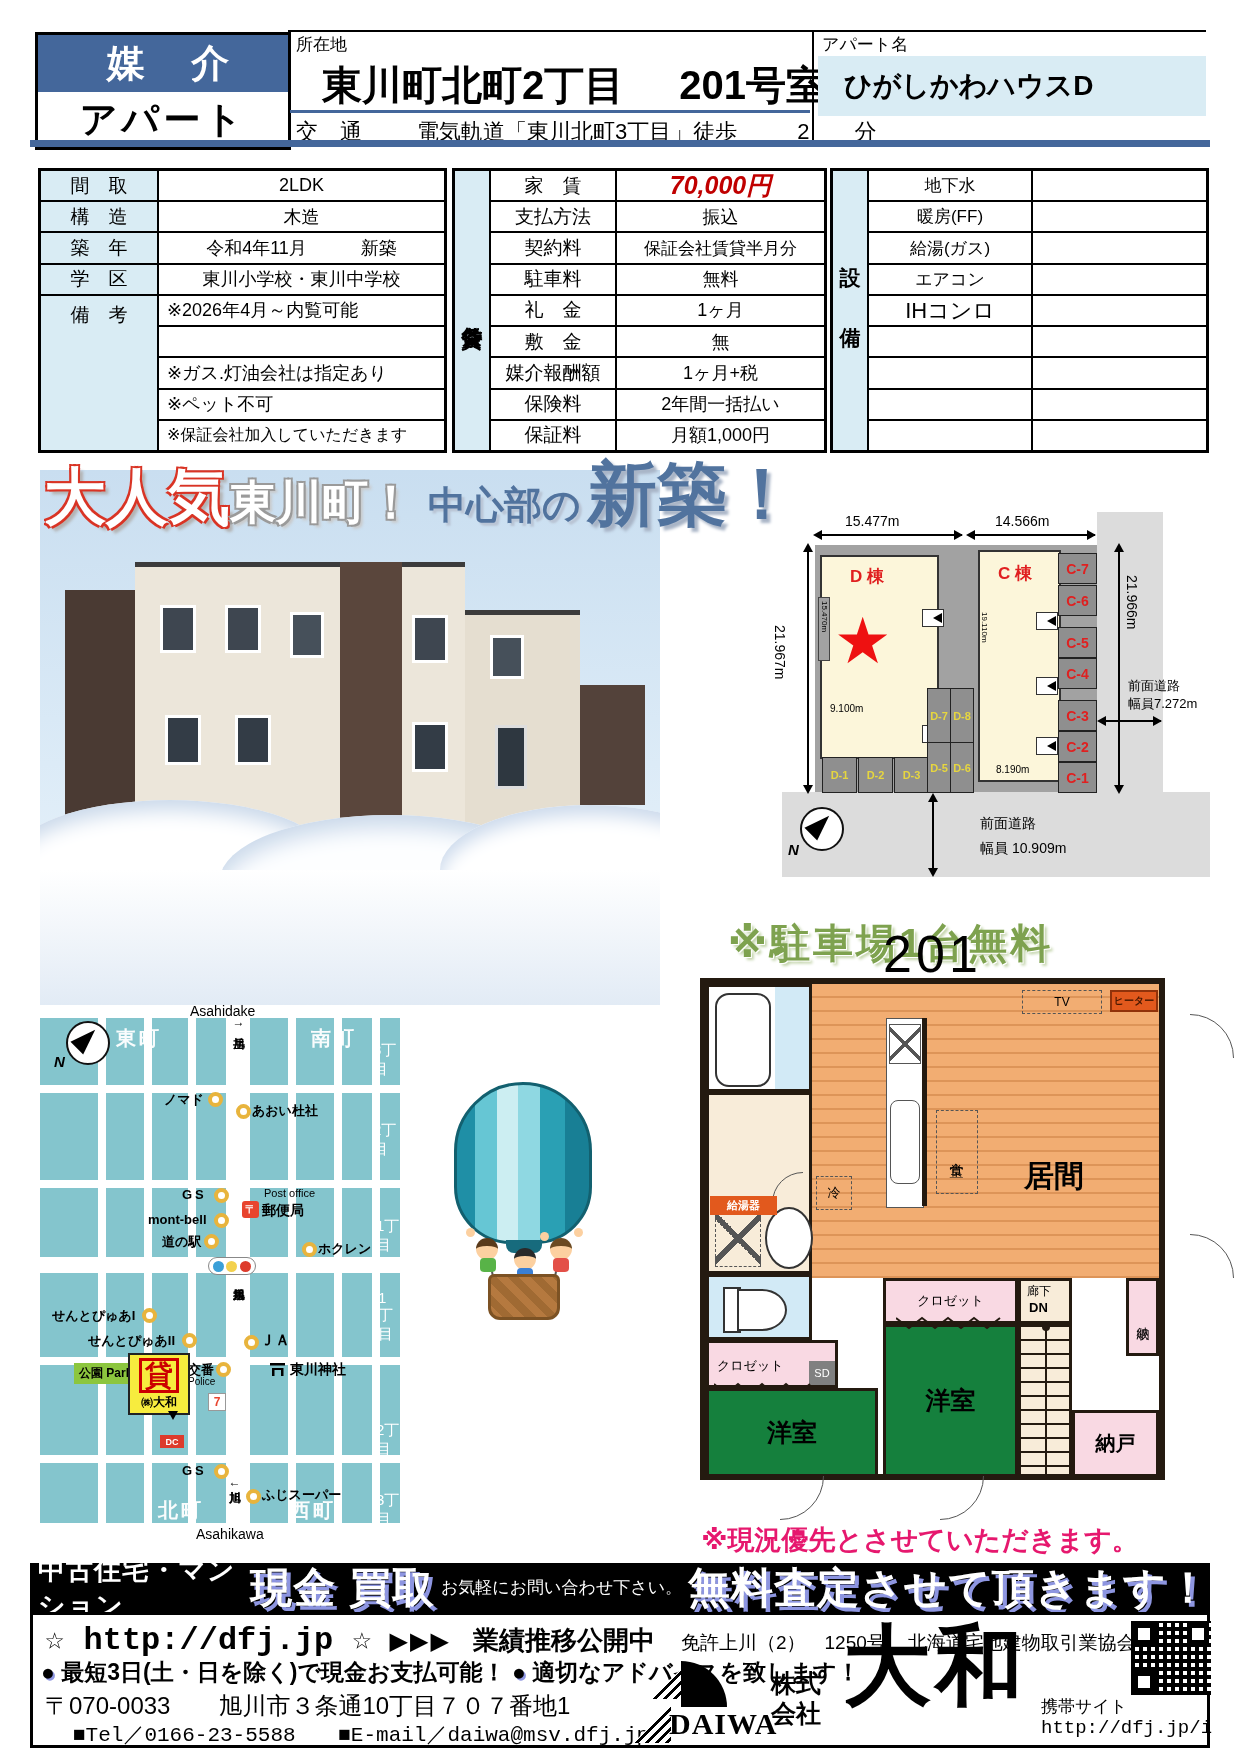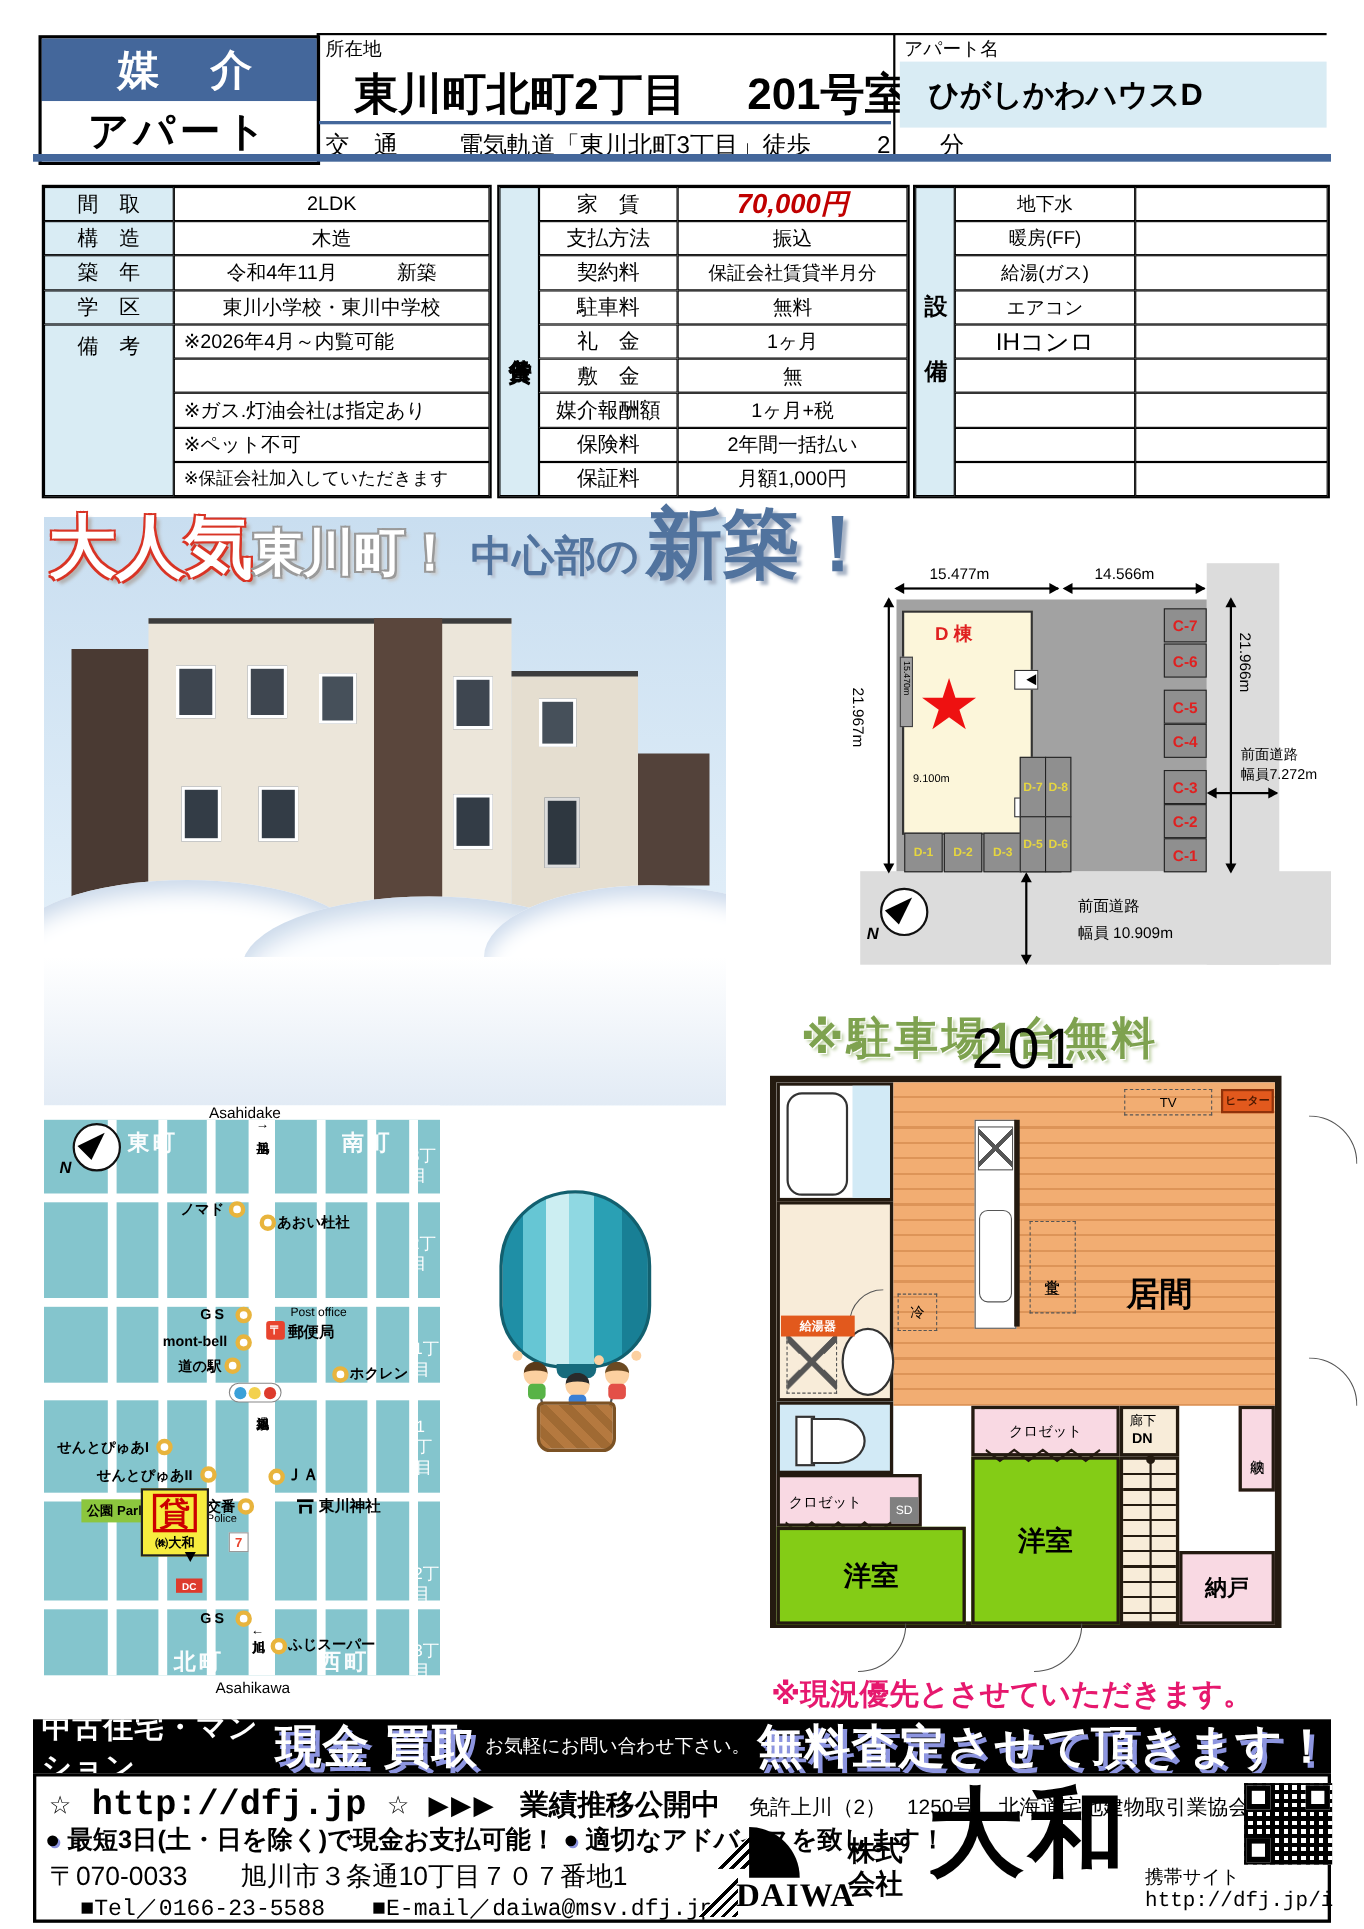--- a/index.html
+++ b/index.html
@@ -74,21 +74,21 @@
   .torii{position:absolute;width:15px;height:13px;background-image:linear-gradient(#000,#000),linear-gradient(#000,#000),linear-gradient(#000,#000),linear-gradient(#000,#000);background-size:100% 2.5px,70% 2px,2.5px 65%,2.5px 65%;background-position:0 0,50% 4.5px,15% 100%,85% 100%;background-repeat:no-repeat;}
   #kashi-marker{position:absolute;left:88px;top:348px;width:58px;background:#f7ec3e;border:2px solid #222;text-align:center;z-index:3;}
   #kashi-char{display:inline-block;margin:3px auto 1px;border:3px solid #c00;color:#c00;font-size:28px;font-weight:900;line-height:1.05;padding:0 3px;}
   #kashi-co{font-size:12px;font-weight:bold;padding-bottom:2px;}
   
   #balloon{left:432px;top:1082px;width:190px;height:250px;}
   
   #fp-title{left:700px;top:924px;width:465px;text-align:center;font-size:52px;letter-spacing:4px;}
   #fp{left:700px;top:978px;width:465px;height:502px;border:6px solid #241a10;box-sizing:border-box;background:#fff;}
   .wood{background:repeating-linear-gradient(to bottom,#f2ad72 0 12px,#dd9458 12px 14px);}
-  .porange{background:#84cc16;}
+  .porange{background:#15803d;}
   .pink{background:#f9d9e3;}
   .cream{background:#f8ecd9;}
   .pblue{background:#d2eaf6;}
   .wall{border:3px solid #241a10;box-sizing:border-box;}
   .dash{border:1.5px dashed #555;box-sizing:border-box;background:transparent;}
   .rlabel{display:flex;align-items:center;justify-content:center;}
   .qarc{position:absolute;width:86px;height:86px;border:1.8px solid #555;border-radius:50%;clip-path:polygon(50% 50%,100% 50%,100% 100%,50% 100%);background:transparent;}
   .xbox{background-image:linear-gradient(45deg,transparent 46%,#555 46% 54%,transparent 54%),linear-gradient(-45deg,transparent 46%,#555 46% 54%,transparent 54%);}
   #cond-note{left:680px;top:1522px;width:480px;text-align:center;font-size:27px;font-weight:bold;color:#e6186e;}
   
@@ -245,20 +245,34 @@
   <div class="sp-bldg" style="position:absolute;left:120px;top:100px;width:115px;height:200px;">
     <div style="position:absolute;left:28px;top:8px;color:#e02020;font-size:17px;font-weight:bold;">D 棟</div>
     <div style="position:absolute;left:-4px;top:40px;width:10px;height:62px;background:#a2a2a2;border:1px solid #444;"></div>
     <div class="vtext" style="position:absolute;left:-2px;top:44px;font-size:8px;">15.470m</div>
     <div style="position:absolute;left:12px;top:52px;font-size:64px;color:#ee1111;line-height:1;">★</div>
     <div style="position:absolute;left:8px;top:146px;font-size:10px;">9.100m</div>
     <div class="door" style="left:100px;top:52px;">
         <span class="tri l" style="left:10px;top:3px;"></span>
       </div>
     <div class="door" style="left:100px;top:168px;">
+        <span class="tri l" style="left:10px;top:3px;"></span>
+      </div>
+  </div>
+  <div class="sp-bldg" style="position:absolute;left:278px;top:95px;width:79px;height:228px;">
+    <div style="position:absolute;left:18px;top:10px;color:#e02020;font-size:17px;font-weight:bold;">C 棟</div>
+    <div class="vtext" style="position:absolute;left:0;top:60px;font-size:8px;">19.110m</div>
+    <div style="position:absolute;left:16px;top:212px;font-size:10px;">8.190m</div>
+    <div class="door" style="left:56px;top:60px;">
+        <span class="tri l" style="left:10px;top:3px;"></span>
+      </div>
+    <div class="door" style="left:56px;top:125px;">
+        <span class="tri l" style="left:10px;top:3px;"></span>
+      </div>
+    <div class="door" style="left:56px;top:185px;">
         <span class="tri l" style="left:10px;top:3px;"></span>
       </div>
   </div>
 
   <div class="stall c" style="left:358px;top:98px;width:37px;height:29px;">C-7</div>
   <div class="stall c" style="left:358px;top:130px;width:37px;height:29px;">C-6</div>
   <div class="stall c" style="left:358px;top:172px;width:37px;height:29px;">C-5</div>
   <div class="stall c" style="left:358px;top:203px;width:37px;height:29px;">C-4</div>
   <div class="stall c" style="left:358px;top:245px;width:37px;height:29px;">C-3</div>
   <div class="stall c" style="left:358px;top:276px;width:37px;height:29px;">C-2</div>

